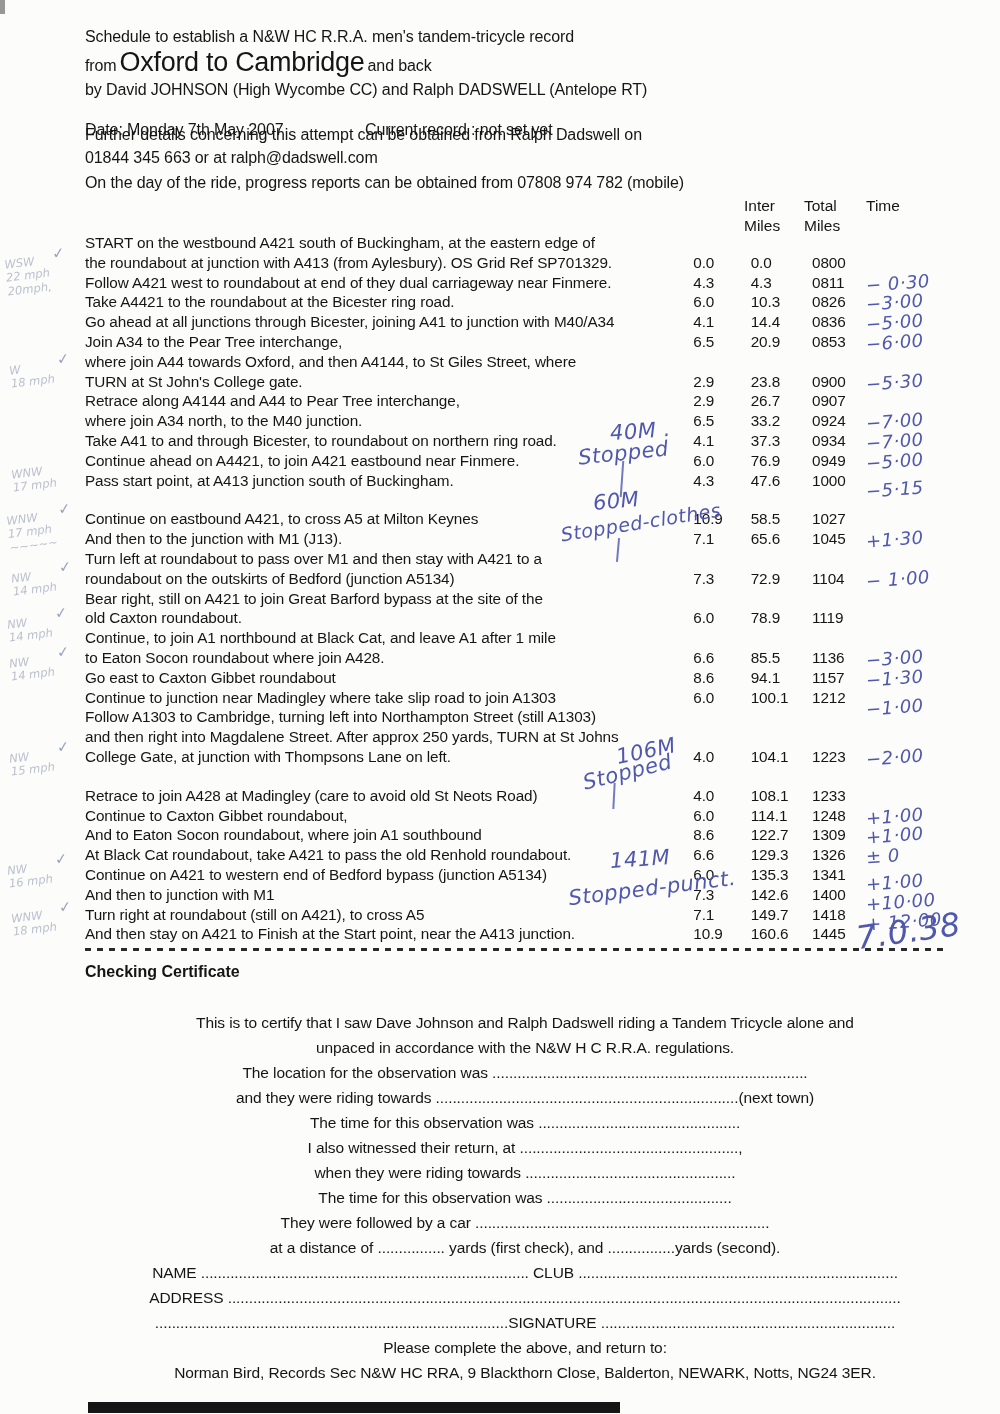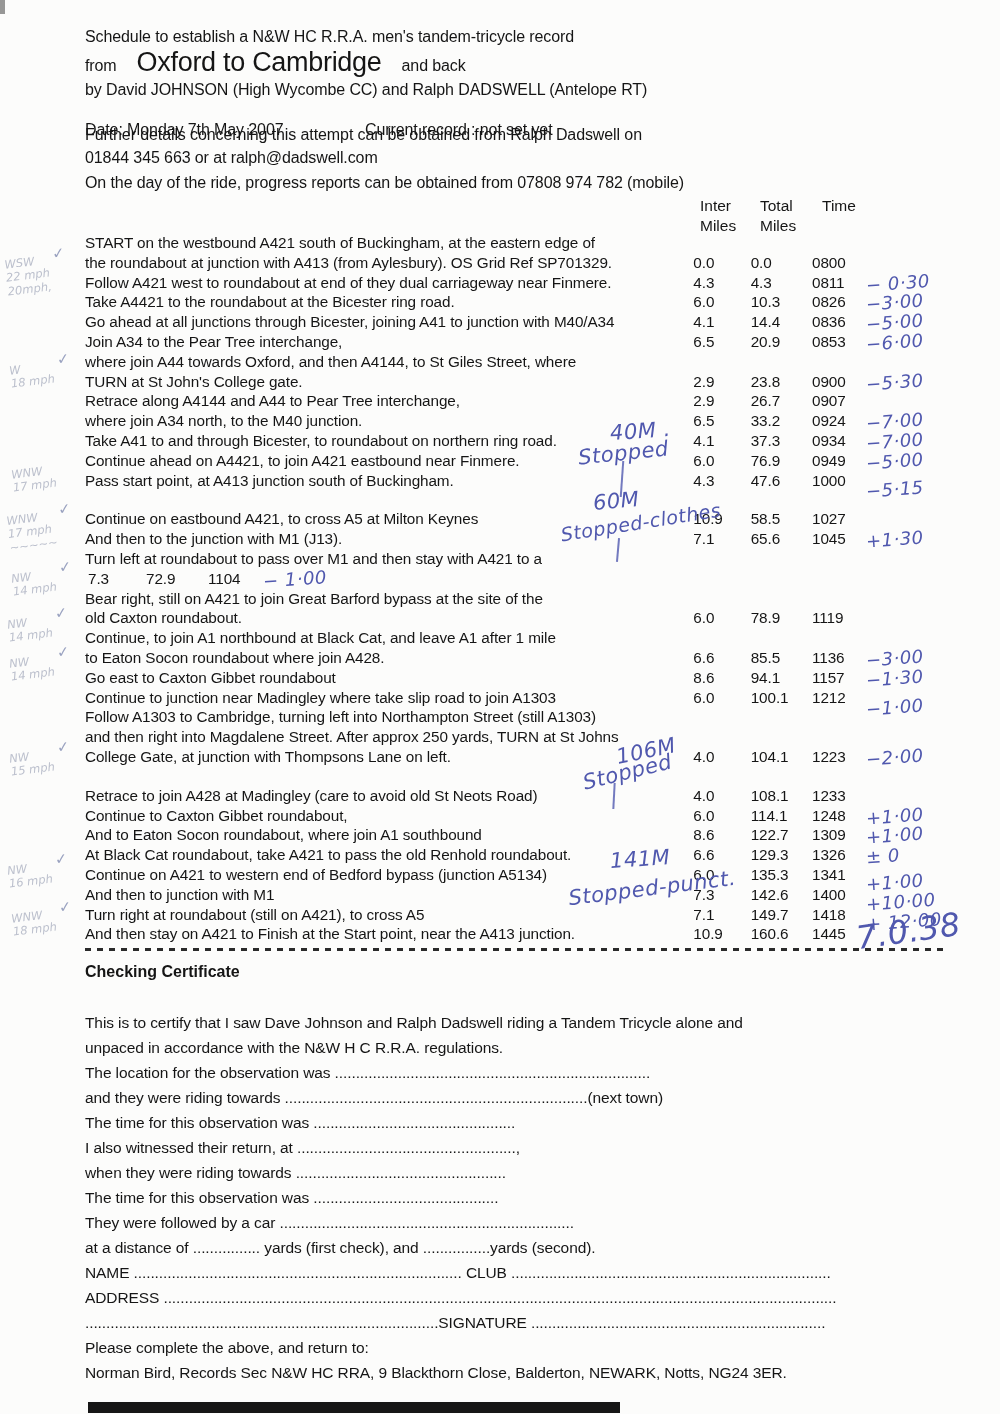--- a/index.html
+++ b/index.html
@@ -6,28 +6,28 @@
   body{
     width:1000px;height:1414px;
     background:#fcfcfb;
     font-family:"Liberation Sans", sans-serif;
     color:#151515;
     position:relative;
     overflow:hidden;
   }
   
   .h-line{position:absolute;left:85px;font-size:16px;letter-spacing:-0.1px;white-space:nowrap;}
-  .h-route{display:flex;align-items:baseline;gap:20px;justify-content:space-between;}
+  .h-route{display:flex;align-items:baseline;gap:3px;justify-content:space-between;}
   .route-bold{font-size:27px;font-weight:normal;letter-spacing:-0.3px;}
   .h-date{width:700px;}
   .h-record{position:absolute;left:280px;top:0;}
   
-  .sched-colhead{position:absolute;font-size:15.5px;white-space:nowrap;}
+  .sched-colhead{position:absolute;font-size:15.5px;white-space:nowrap;margin-left:44px;}
   #schedule-rows{position:absolute;left:85px;top:233px;width:910px;}
-  .srow{display:flex;height:19.8px;line-height:19.8px;font-size:15.3px;letter-spacing:-0.1px;white-space:nowrap;}
+  .srow{display:flex;height:19.8px;line-height:19.8px;font-size:15.3px;letter-spacing:-0.1px;white-space:nowrap;justify-content:flex-end;}
   .srow.gap{margin-top:19px;}
   .c-text{width:612px;overflow:visible;}
   .c-num{font-size:15.3px;}
   .c-inter{width:58px;padding-left:3px;}
   .c-total{width:62px;padding-left:0px;}
   .c-time{width:55px;}
   .c-note{width:130px;position:relative;}
   
   .pen{
     font-family:"DejaVu Sans", sans-serif;
@@ -54,21 +54,21 @@
     position:absolute;right:-17px;top:9px;
     font-size:15px;color:#9aa2c0;font-style:normal;
   }
   
   .dashed-sep{
     position:absolute;left:85px;top:948px;width:858px;height:3px;
     background:repeating-linear-gradient(90deg,#2a2a2a 0 6px,transparent 6px 12px);
   }
   .certificate{position:absolute;left:85px;top:963px;width:880px;}
   .cert-title{font-size:16px;font-weight:bold;margin-bottom:29px;}
-  .cert-line{font-size:15.5px;line-height:25px;white-space:nowrap;letter-spacing:-0.1px;}
+  .cert-line{font-size:15.5px;line-height:25px;white-space:nowrap;letter-spacing:-0.1px;text-align:center;}
   
   .footer-bar{position:absolute;left:88px;top:1402px;width:532px;height:11px;background:#161616;}
   .corner-mark{position:absolute;left:0;top:0;width:5px;height:14px;background:#444;opacity:.55;}
 </style>
 </head>
 <body>
 
 <div class="corner-mark"></div>
 
 <div class="h-line" style="top:28px">Schedule to establish a N&amp;W HC R.R.A. men's tandem-tricycle record</div>
@@ -215,20 +215,21 @@
 
   <div class="srow">
     <div class="c-text">Turn left at roundabout to pass over M1 and then stay with A421 to a</div>
     <div class="c-num c-inter"></div>
     <div class="c-num c-total"></div>
     <div class="c-num c-time"></div>
     <div class="c-note pen"></div>
   </div>
 
   <div class="srow">
+    <div class="c-text">roundabout on the outskirts of Bedford (junction A5134)</div>
     <div class="c-num c-inter">7.3</div>
     <div class="c-num c-total">72.9</div>
     <div class="c-num c-time">1104</div>
     <div class="c-note pen">− 1·00</div>
   </div>
 
   <div class="srow">
     <div class="c-text">Bear right, still on A421 to join Great Barford bypass at the site of the</div>
     <div class="c-num c-inter"></div>
     <div class="c-num c-total"></div>

